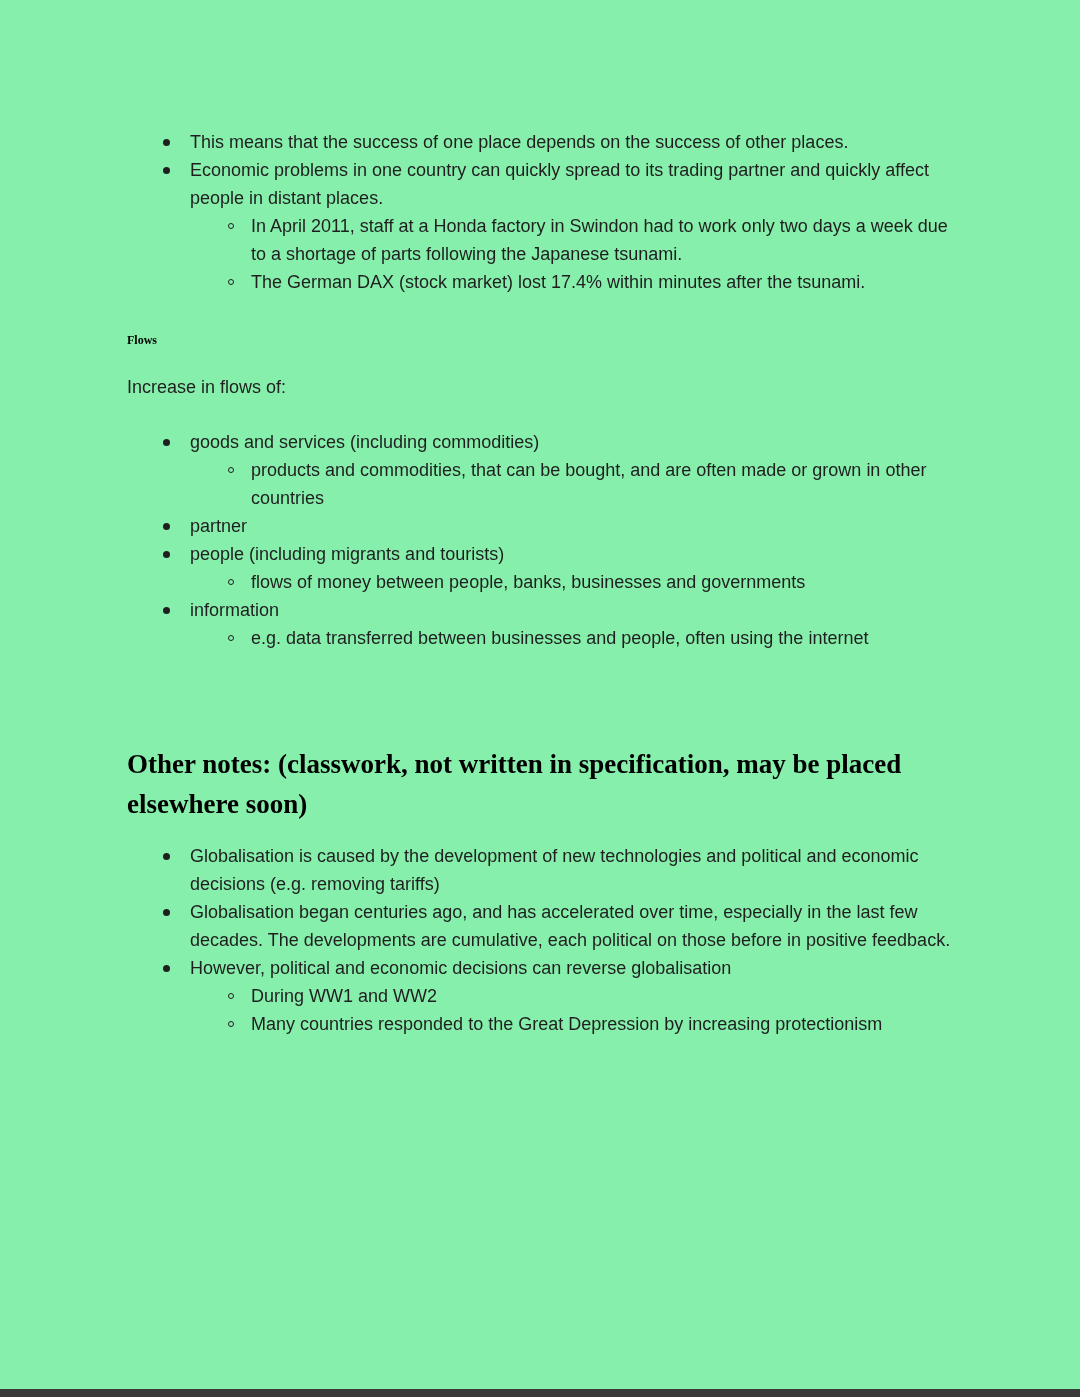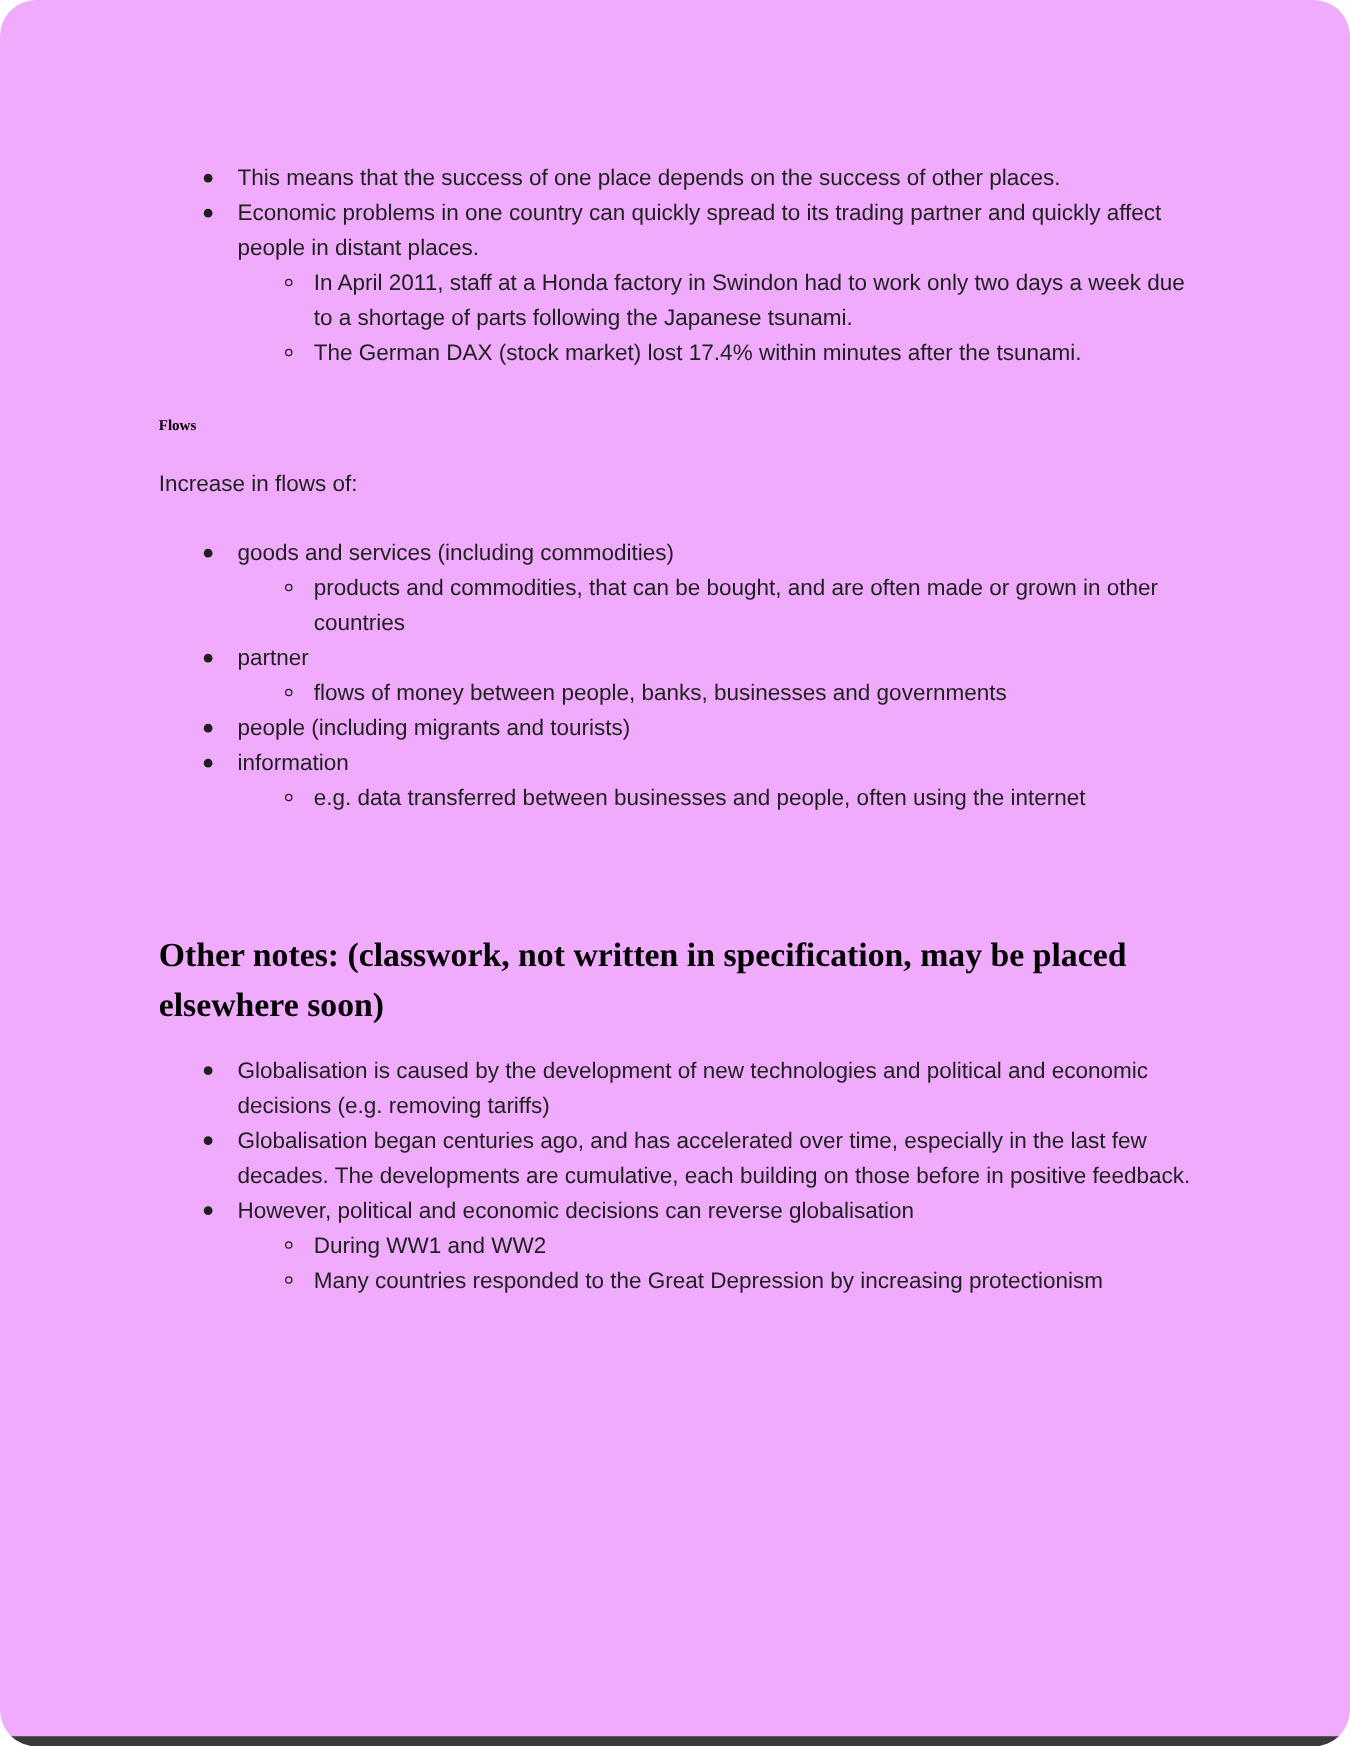--- a/index.html
+++ b/index.html
@@ -3,25 +3,24 @@
 <meta charset="utf-8">
 <style>
   * { box-sizing: border-box; }
   html, body { margin: 0; padding: 0; }
   body { background: #ffffff; }
 
   .page {
     position: relative;
     width: 1080px;
     height: 1397px;
-    background: #f0abfc;
+    background: #86efac;
     overflow: hidden;
     font-family: "Liberation Sans", sans-serif;
     color: #1f1f1f;
-    border-radius: 29px;
   }
 
   .content {
     position: absolute;
     top: 128px;
     left: 127px;
     width: 828px;
     font-size: 18px;
     line-height: 28px;
   }
@@ -118,48 +117,48 @@
           <span class="li-text">goods and services (including commodities)</span>
         </div>
         <div class="li lvl2">
           <span class="marker"></span>
           <span class="li-text">products and commodities, that can be bought, and are often made or grown in other countries</span>
         </div>
         <div class="li lvl1">
           <span class="marker"></span>
           <span class="li-text">partner</span>
         </div>
+        <div class="li lvl1">
+          <span class="marker"></span>
+          <span class="li-text">people (including migrants and tourists)</span>
+        </div>
         <div class="li lvl2">
           <span class="marker"></span>
           <span class="li-text">flows of money between people, banks, businesses and governments</span>
-        </div>
-        <div class="li lvl1">
-          <span class="marker"></span>
-          <span class="li-text">people (including migrants and tourists)</span>
         </div>
         <div class="li lvl1">
           <span class="marker"></span>
           <span class="li-text">information</span>
         </div>
         <div class="li lvl2">
           <span class="marker"></span>
           <span class="li-text">e.g. data transferred between businesses and people, often using the internet</span>
         </div>
       </div>
 
     <h1 class="notes-h">Other notes: (classwork, not written in specification, may be placed elsewhere soon)</h1>
 
     <div class="blist notes-list">
         <div class="li lvl1">
           <span class="marker"></span>
           <span class="li-text">Globalisation is caused by the development of new technologies and political and economic decisions (e.g. removing tariffs)</span>
         </div>
         <div class="li lvl1">
           <span class="marker"></span>
-          <span class="li-text">Globalisation began centuries ago, and has accelerated over time, especially in the last few decades. The developments are cumulative, each building on those before in positive feedback.</span>
+          <span class="li-text">Globalisation began centuries ago, and has accelerated over time, especially in the last few decades. The developments are cumulative, each political on those before in positive feedback.</span>
         </div>
         <div class="li lvl1">
           <span class="marker"></span>
           <span class="li-text">However, political and economic decisions can reverse globalisation</span>
         </div>
         <div class="li lvl2">
           <span class="marker"></span>
           <span class="li-text">During WW1 and WW2</span>
         </div>
         <div class="li lvl2">

